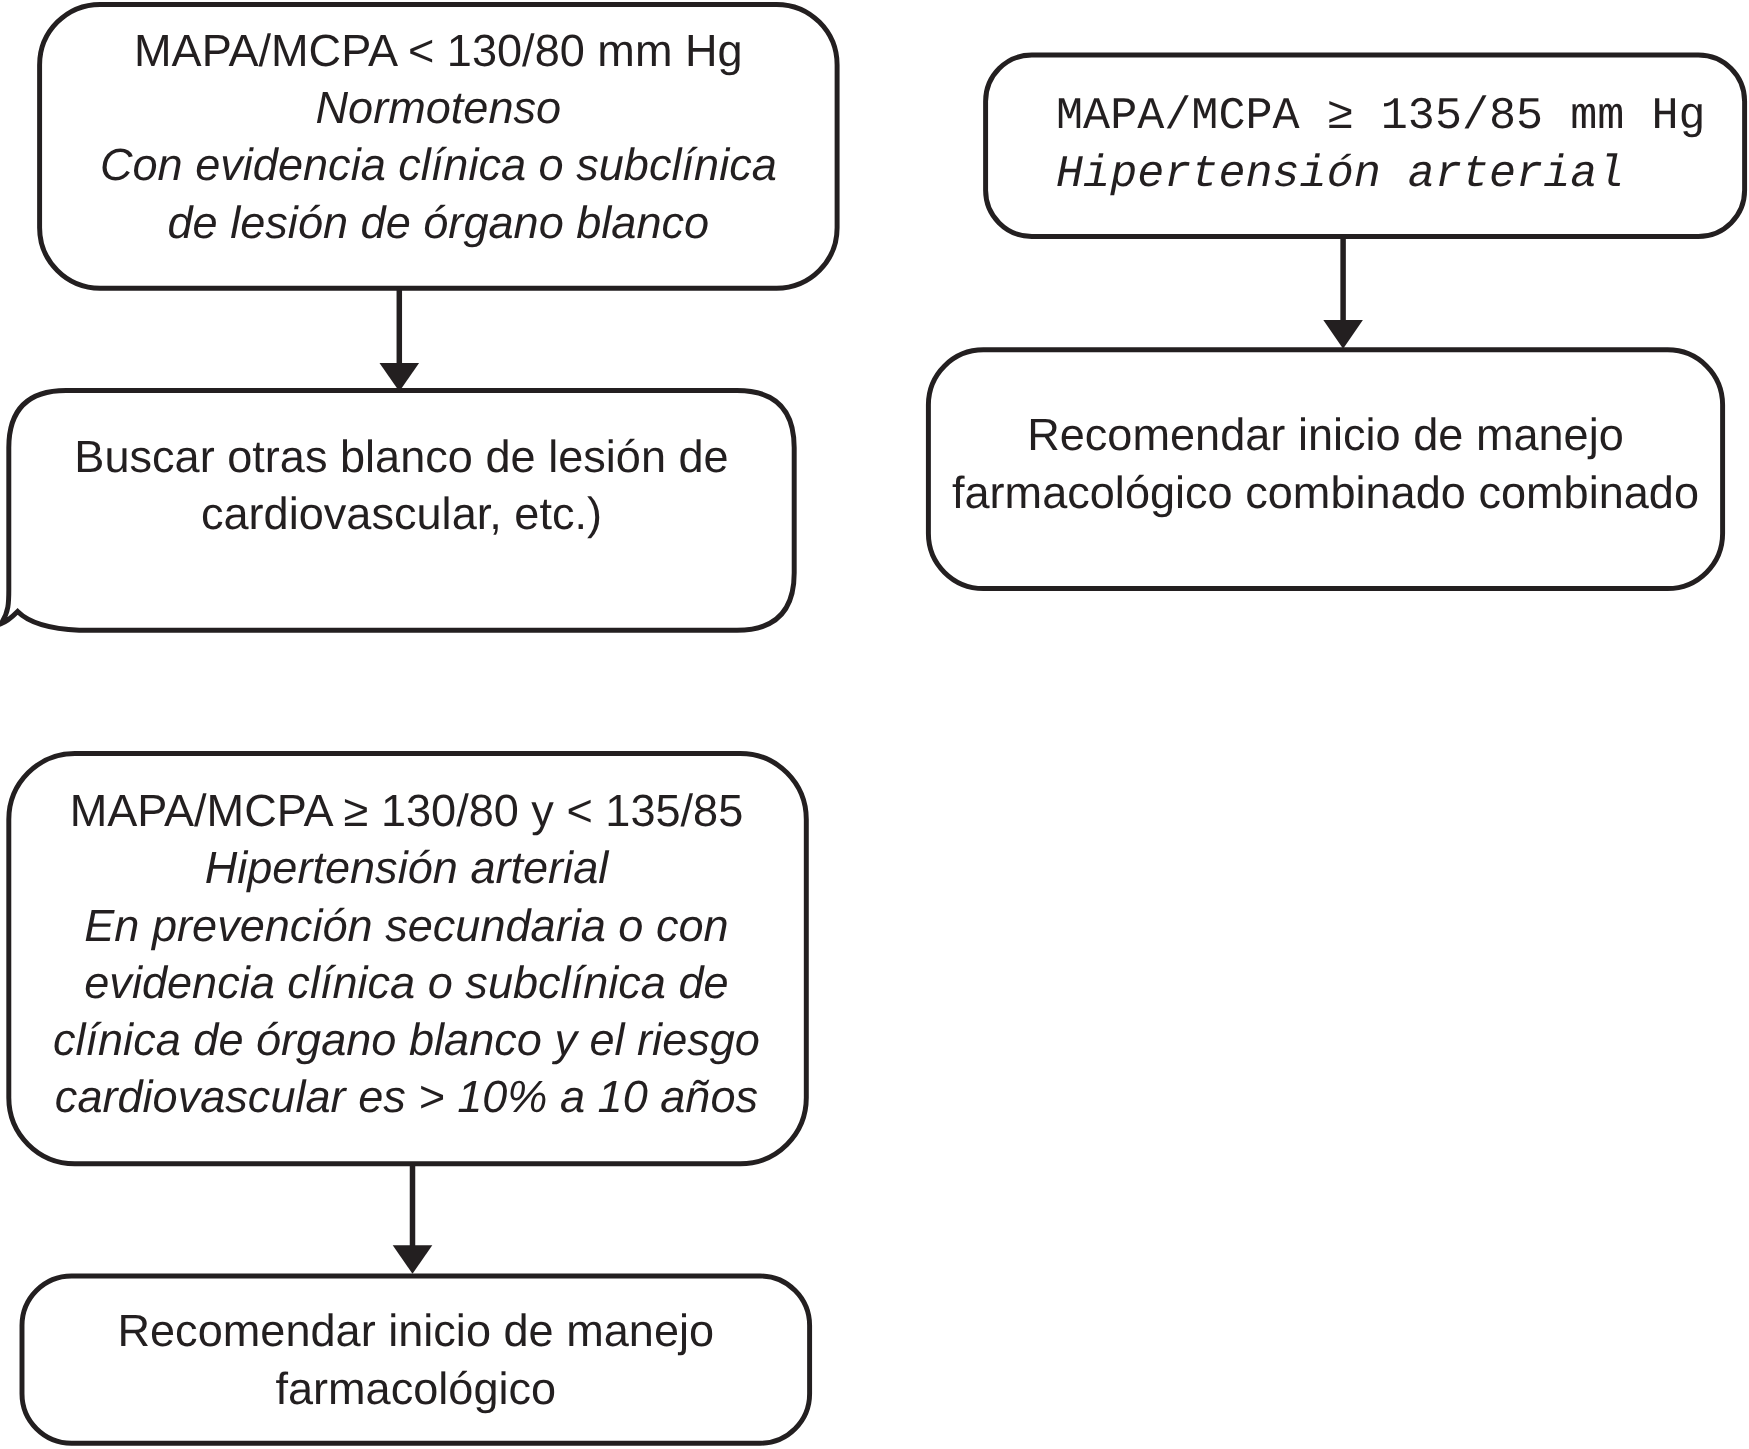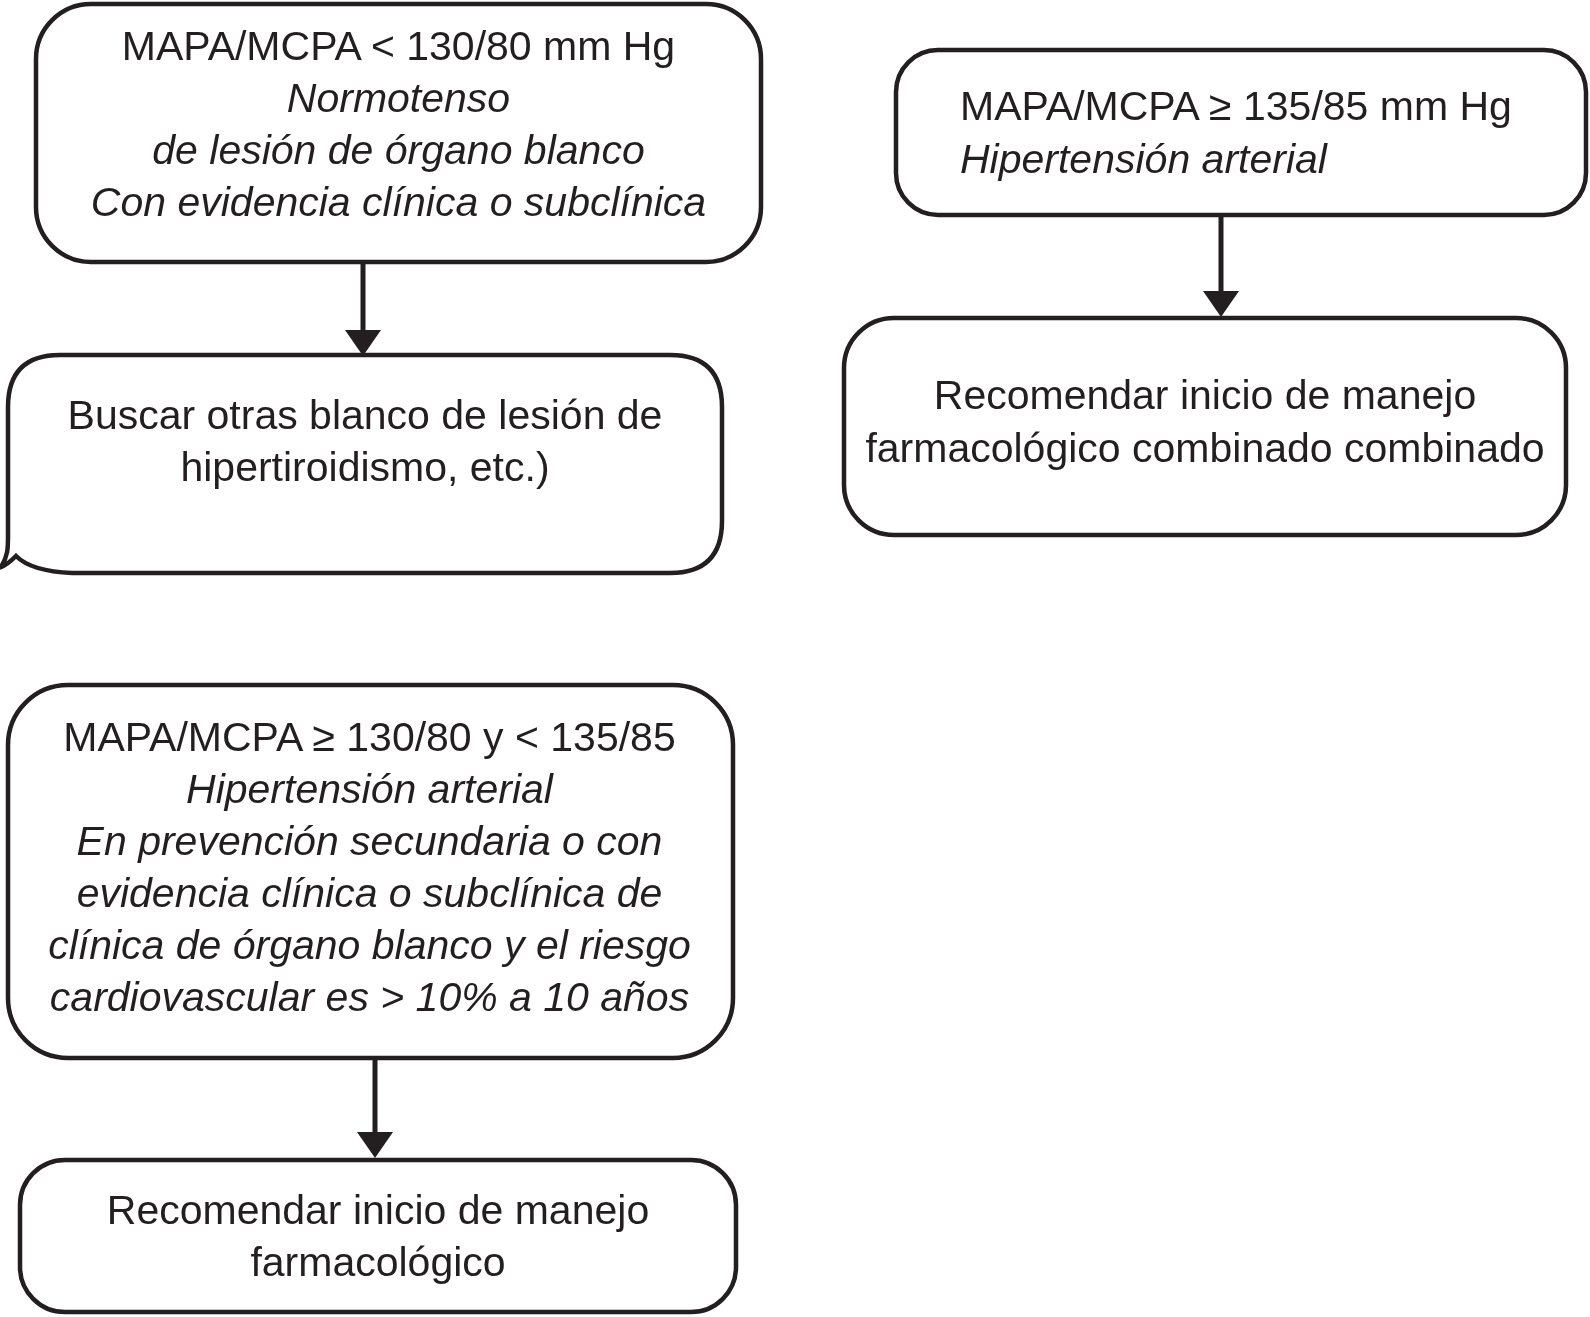--- a/index.html
+++ b/index.html
@@ -43,21 +43,21 @@
     line-height: 52px;
     color: var(--ink);
     box-sizing: border-box;
     white-space: nowrap;
   }
   .node .line { min-height: 52px; }
   .italic { font-style: italic; }
 
   .node-normotenso   { left: 36px;  top: 4px;    width: 725px; height: 258px; padding-bottom: 18px; }
   .node-ht135        { left: 896px; top: 50px;   width: 690px; height: 165px;
-                       align-items: flex-start; text-align: left; padding-left: 64px; line-height: 53px; }
+                       align-items: flex-start; text-align: left; padding-left: 64px; line-height: 53px; font-family: Liberation Mono, monospace; }
   .node-buscar       { left: 8px;   top: 355px;  width: 714px; height: 218px; padding-bottom: 46px; }
   .node-combinado    { left: 844px; top: 318px;  width: 722px; height: 217px; padding-bottom: 10px; line-height: 53px; }
   .node-ht130        { left: 7px;   top: 685px;  width: 725px; height: 373px; padding-bottom: 8px; line-height: 50px; }
   .node-farmaco      { left: 20px;  top: 1160px; width: 716px; height: 152px; }
 </style>
 </head>
 <body>
 
 <div class="canvas">
 
@@ -85,32 +85,32 @@
     </g>
     <g>
       <line class="stem" x1="375" y1="1059" x2="375" y2="1134"></line>
       <polygon class="head" points="357,1132 393,1132 375,1158"></polygon>
     </g>
   </svg>
 
   <div class="node node-normotenso">
     <div class="line">MAPA/MCPA &lt; 130/80 mm Hg</div>
     <div class="line italic">Normotenso</div>
+    <div class="line italic">Con evidencia clínica o subclínica</div>
     <div class="line italic">de lesión de órgano blanco</div>
-    <div class="line italic">Con evidencia clínica o subclínica</div>
   </div>
 
   <div class="node node-ht135">
     <div class="line">MAPA/MCPA ≥ 135/85 mm Hg</div>
     <div class="line italic">Hipertensión arterial</div>
   </div>
 
   <div class="node node-buscar">
     <div class="line">Buscar otras blanco de lesión de</div>
-    <div class="line">hipertiroidismo, etc.)</div>
+    <div class="line">cardiovascular, etc.)</div>
   </div>
 
   <div class="node node-combinado">
     <div class="line">Recomendar inicio de manejo</div>
     <div class="line">farmacológico combinado combinado</div>
   </div>
 
   <div class="node node-ht130">
     <div class="line">MAPA/MCPA ≥ 130/80 y &lt; 135/85</div>
     <div class="line italic">Hipertensión arterial</div>

